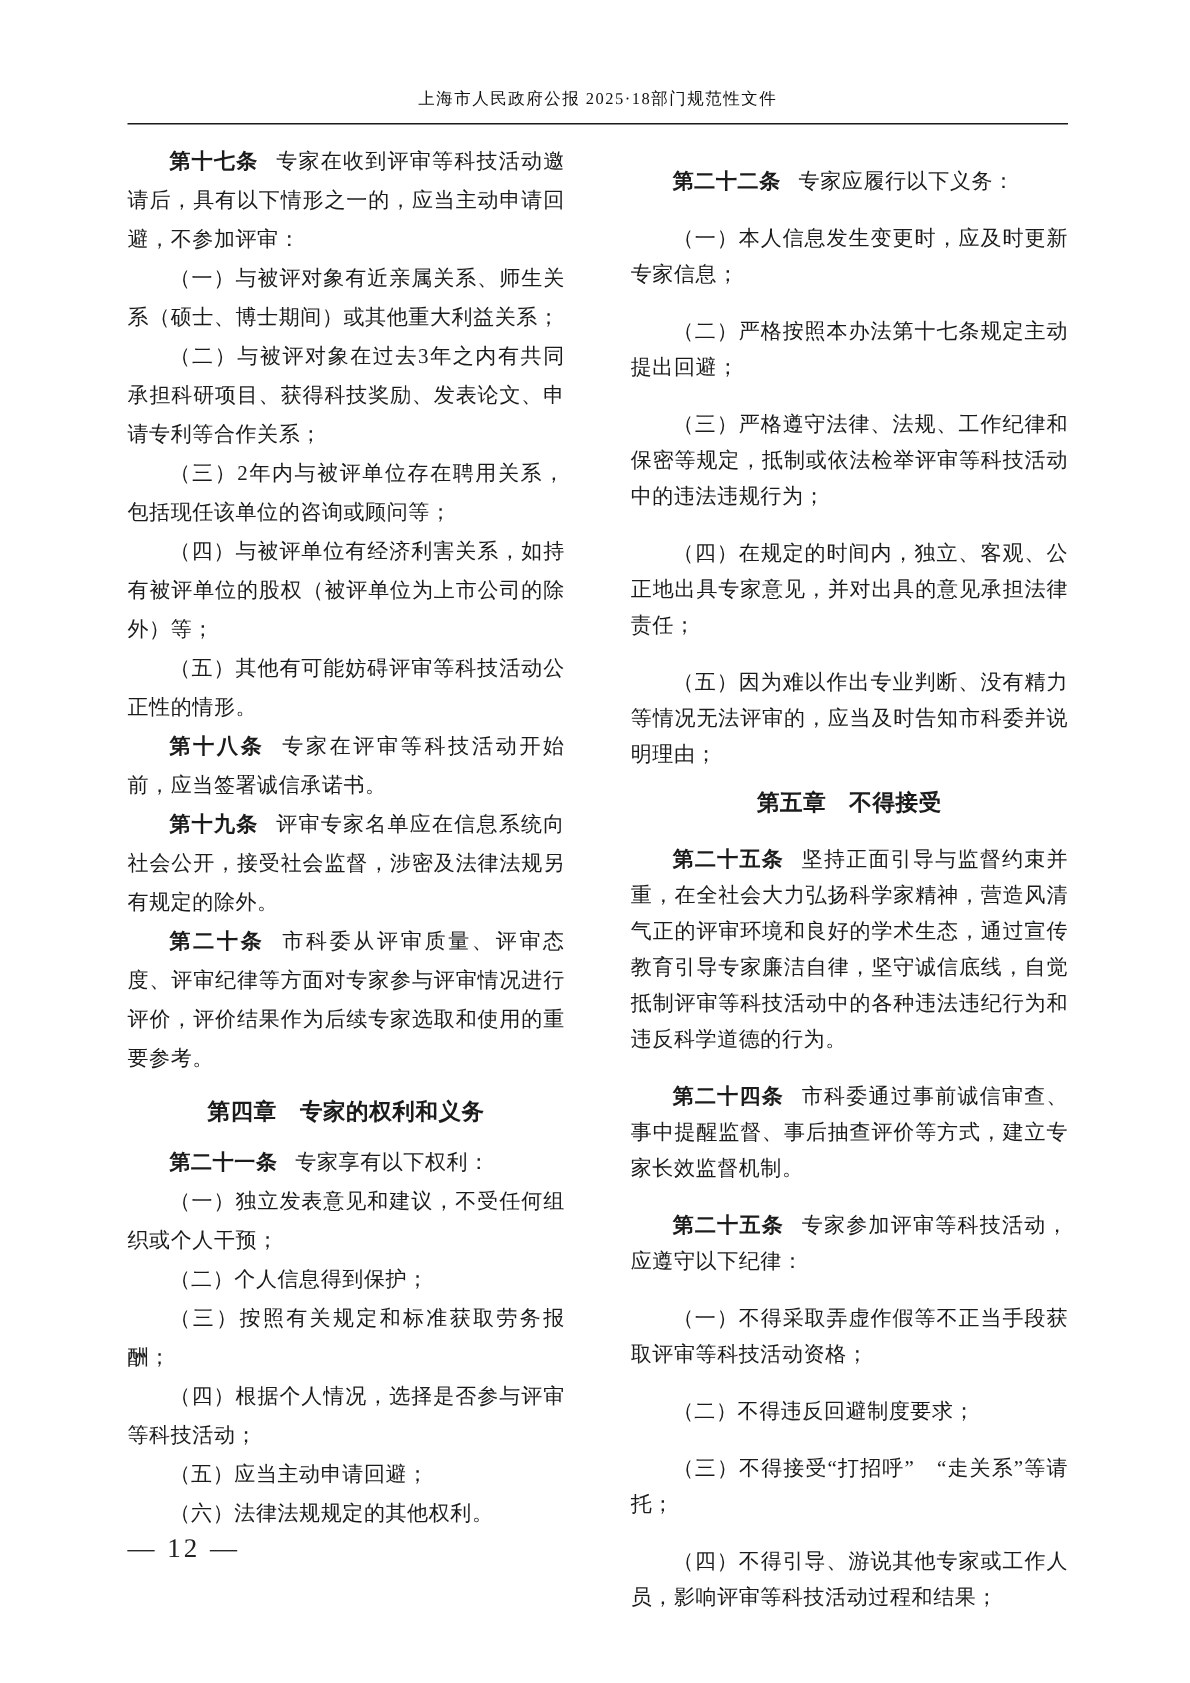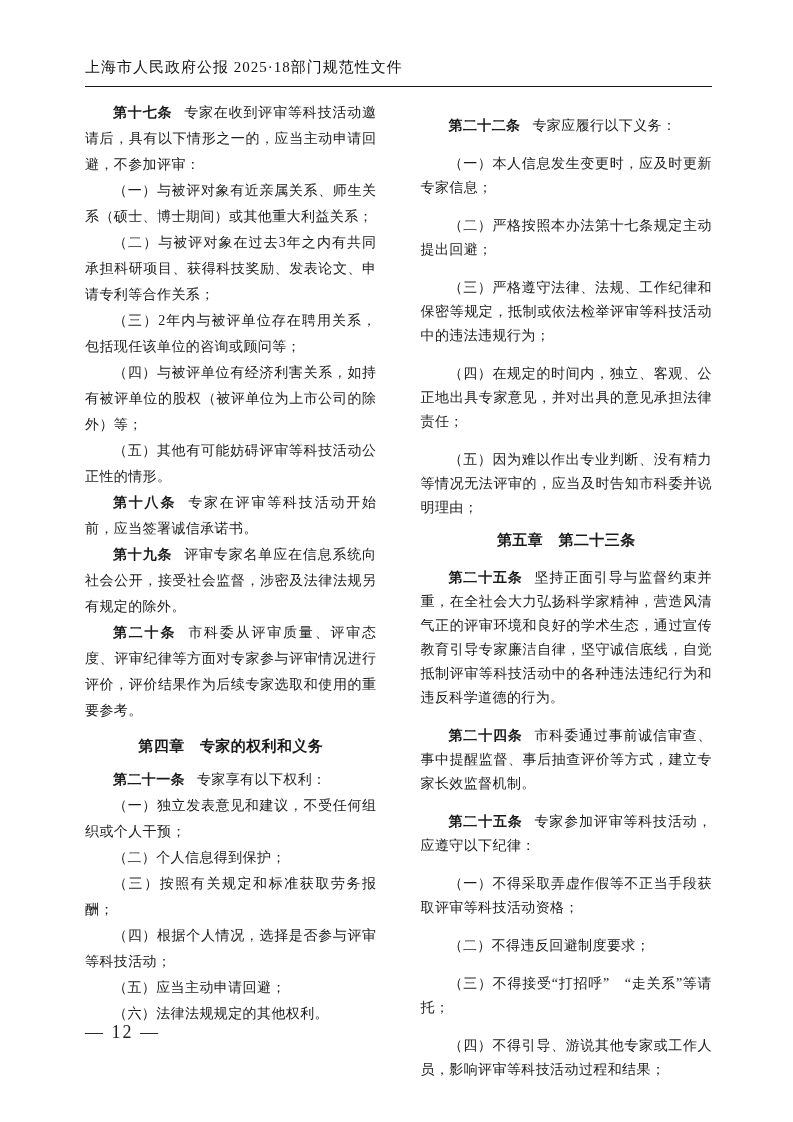--- a/index.html
+++ b/index.html
@@ -3,22 +3,22 @@
 <meta charset="utf-8">
 <style>
   html,body{margin:0;padding:0;}
   body{
     width:793px;height:1122px;background:#ffffff;position:relative;
     font-family:"Liberation Serif","DejaVu Serif",serif;
     color:#1c1c1c;overflow:hidden;
   }
   .sheet{position:absolute;left:85px;top:58px;width:627px;}
   .gz-header{
-    display:flex;justify-content:flex-start;align-items:baseline;
-    font-size:15px;letter-spacing:1px;color:#111;
+    display:flex;justify-content:center;align-items:baseline;
+    font-size:11px;letter-spacing:1px;color:#111;
     padding-bottom:9px;border-bottom:1.6px solid #1a1a1a;
   }
   .columns{display:flex;gap:44px;margin-top:13px;}
   .col{width:300px;}
   .col p{margin:0;text-align:justify;text-justify:inter-character;
     font-size:14px;color:#1b1b1b;text-indent:2em;letter-spacing:0.4px;}
   .col-left p{line-height:26px;}
   .col-right p{line-height:24px;margin-bottom:6px;margin-top:14px;}
   .lead{font-weight:bold;margin-right:0.85em;}
   p.chapter{font-weight:bold;text-align:center;text-indent:0;font-size:15px;}
@@ -61,21 +61,21 @@
       <p>（六）法律法规规定的其他权利。</p>
     </div>
 
     <div class="col col-right">
       <p><span class="lead">第二十二条</span><span>专家应履行以下义务：</span></p>
       <p>（一）本人信息发生变更时，应及时更新专家信息；</p>
       <p>（二）严格按照本办法第十七条规定主动提出回避；</p>
       <p>（三）严格遵守法律、法规、工作纪律和保密等规定，抵制或依法检举评审等科技活动中的违法违规行为；</p>
       <p>（四）在规定的时间内，独立、客观、公正地出具专家意见，并对出具的意见承担法律责任；</p>
       <p>（五）因为难以作出专业判断、没有精力等情况无法评审的，应当及时告知市科委并说明理由；</p>
-      <p class="chapter">第五章　第二十三条</p>
+      <p class="chapter">第五章　不得接受</p>
       <p><span class="lead">第二十五条</span><span>坚持正面引导与监督约束并重，在全社会大力弘扬科学家精神，营造风清气正的评审环境和良好的学术生态，通过宣传教育引导专家廉洁自律，坚守诚信底线，自觉抵制评审等科技活动中的各种违法违纪行为和违反科学道德的行为。</span></p>
       <p><span class="lead">第二十四条</span><span>市科委通过事前诚信审查、事中提醒监督、事后抽查评价等方式，建立专家长效监督机制。</span></p>
       <p><span class="lead">第二十五条</span><span>专家参加评审等科技活动，应遵守以下纪律：</span></p>
       <p>（一）不得采取弄虚作假等不正当手段获取评审等科技活动资格；</p>
       <p>（二）不得违反回避制度要求；</p>
       <p>（三）不得接受“打招呼”　“走关系”等请托；</p>
       <p>（四）不得引导、游说其他专家或工作人员，影响评审等科技活动过程和结果；</p>
     </div>
 
   </div>

